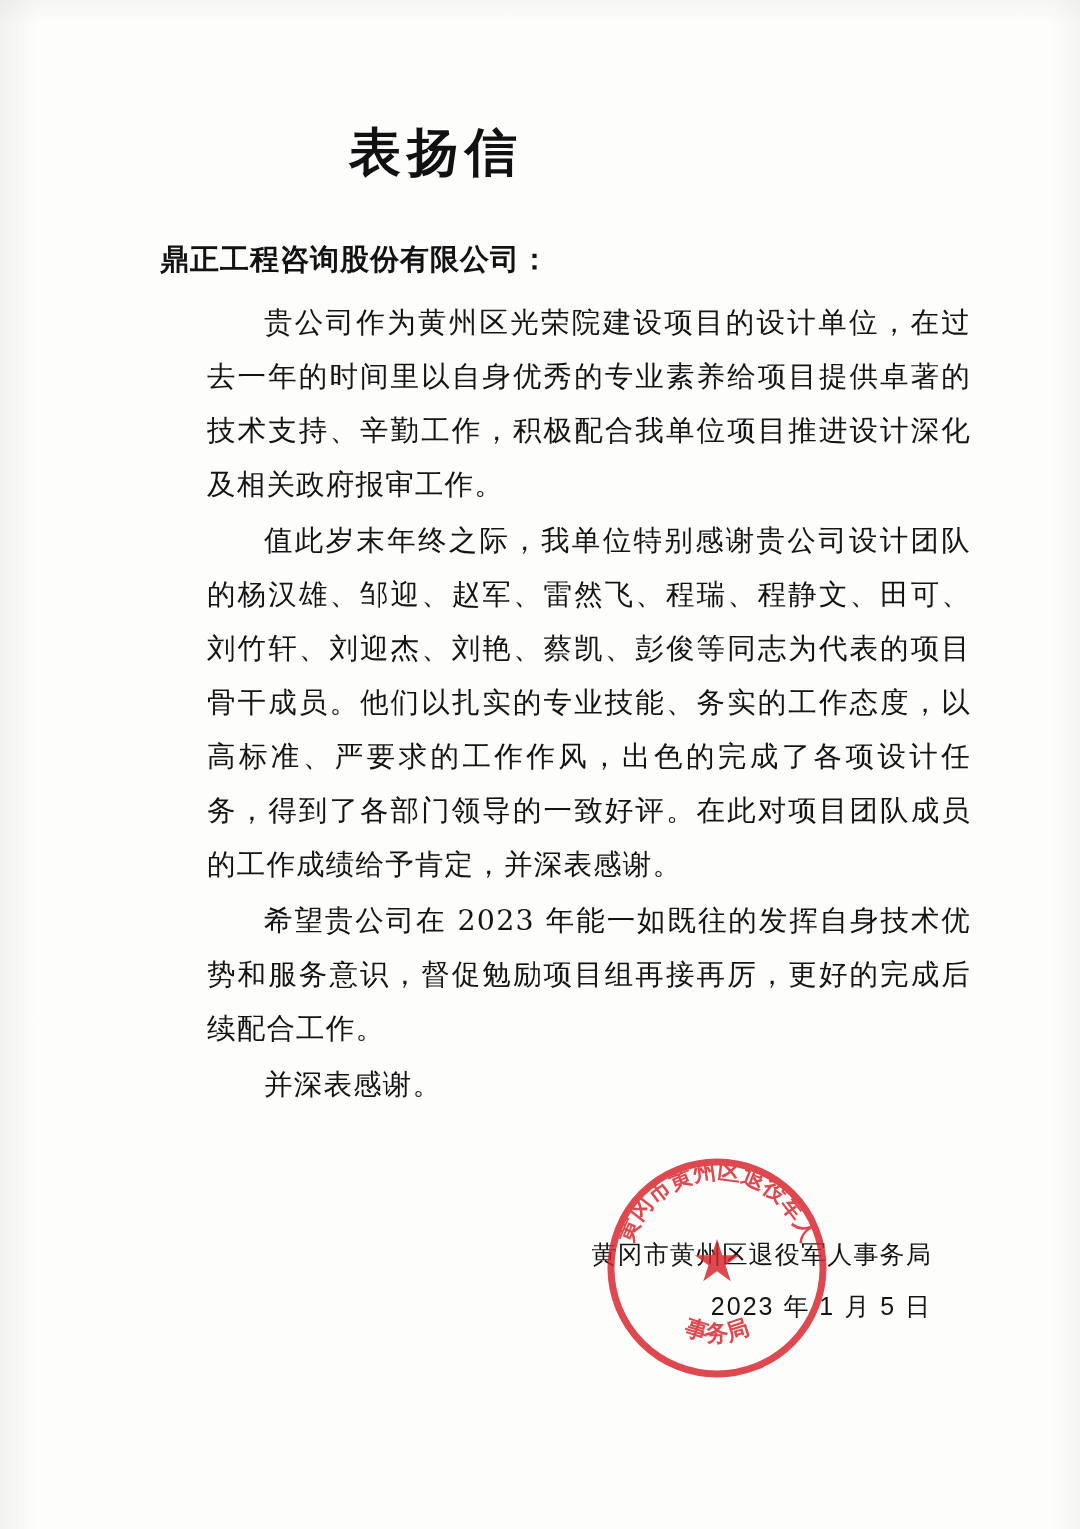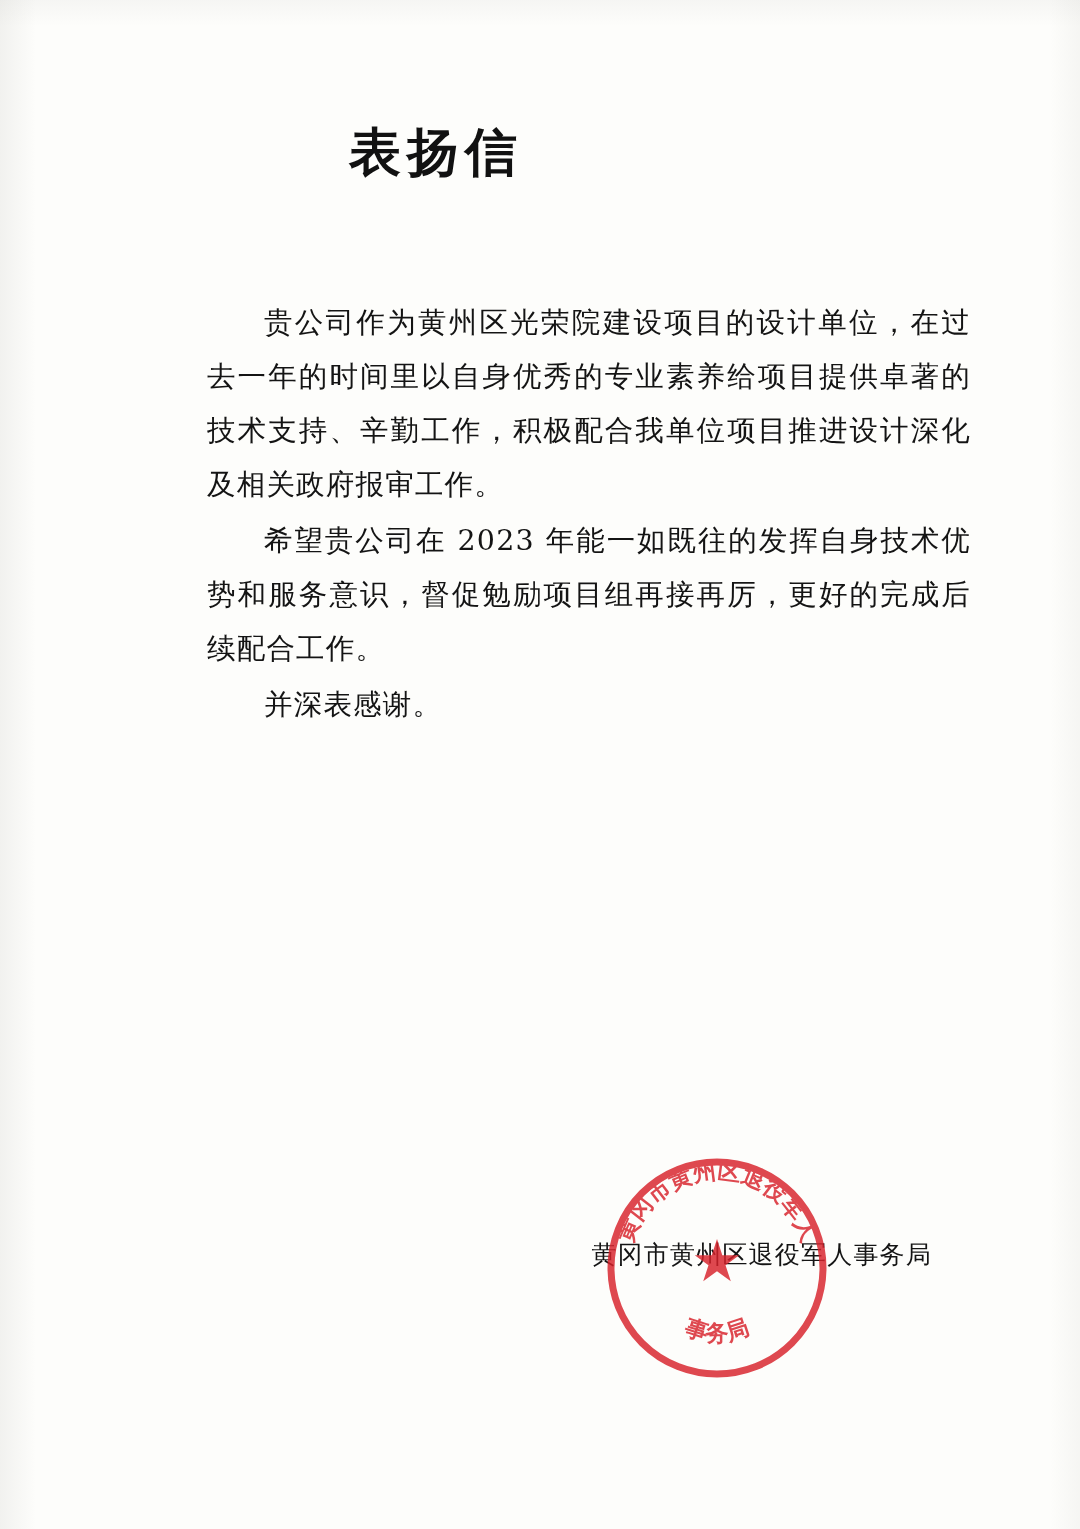--- a/index.html
+++ b/index.html
@@ -103,29 +103,32 @@
 </style>
 </head>
 <body>
 
 <div class="page">
 
   <div class="scan-tint"></div>
 
   <div class="doc-title">表扬信</div>
 
+  <div class="salutation">鼎正工程咨询股份有限公司：</div>
 
   <div class="body-text">
     <p>贵公司作为黄州区光荣院建设项目的设计单位，在过去一年的时间里以自身优秀的专业素养给项目提供卓著的技术支持、辛勤工作，积极配合我单位项目推进设计深化及相关政府报审工作。</p>
+    <p>值此岁末年终之际，我单位特别感谢贵公司设计团队的杨汉雄、邹迎、赵军、雷然飞、程瑞、程静文、田可、刘竹轩、刘迎杰、刘艳、蔡凯、彭俊等同志为代表的项目骨干成员。他们以扎实的专业技能、务实的工作态度，以高标准、严要求的工作作风，出色的完成了各项设计任务，得到了各部门领导的一致好评。在此对项目团队成员的工作成绩给予肯定，并深表感谢。</p>
     <p>希望贵公司在 2023 年能一如既往的发挥自身技术优势和服务意识，督促勉励项目组再接再厉，更好的完成后续配合工作。</p>
     <p>并深表感谢。</p>
   </div>
 
   <div class="signature">
     <span class="sig-line">黄冈市黄州区退役军人事务局</span>
+    <span class="sig-line sig-date">2023 年 1 月 5 日</span>
   </div>
 
   <div class="seal">
     <svg width="226" height="226" viewBox="0 0 226 226" xmlns="http://www.w3.org/2000/svg">
       <defs>
         <path id="sealTopArc" d="M 24,113 A 89,89 0 0 1 202,113"></path>
         <path id="sealBottomArc" d="M 40,113 A 73,73 0 0 0 186,113"></path>
       </defs>
       <circle cx="113" cy="113" r="106" fill="none" stroke="#d8212a" stroke-width="7"></circle>
       <text class="seal-text" text-anchor="middle">

